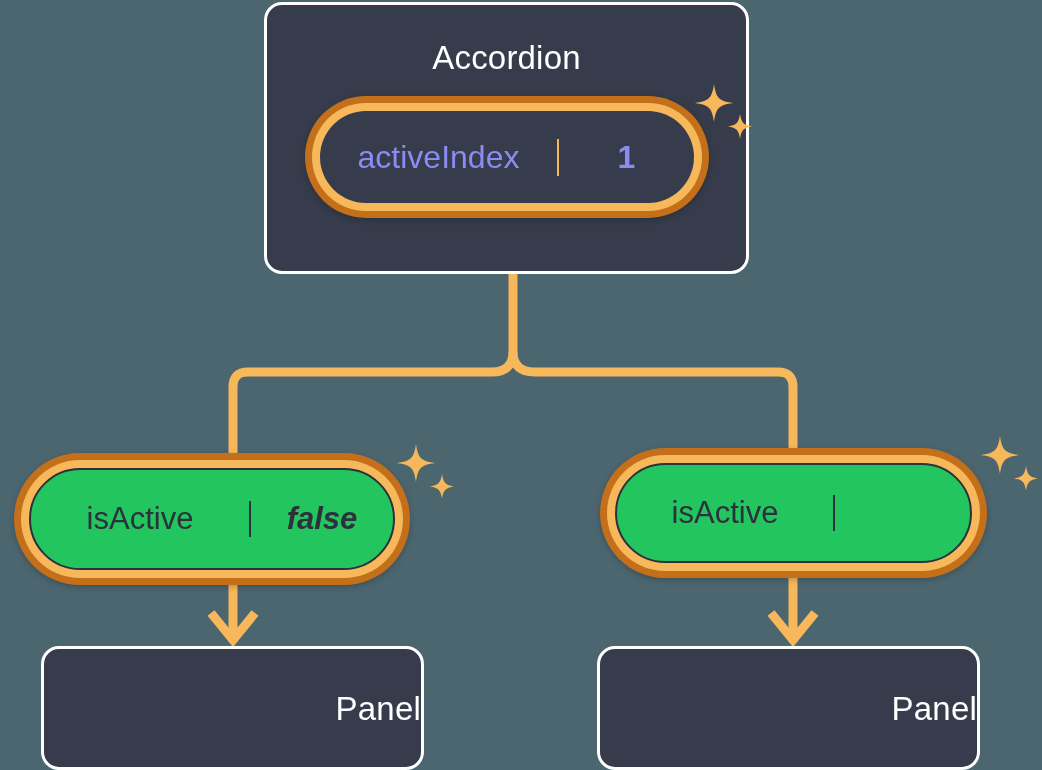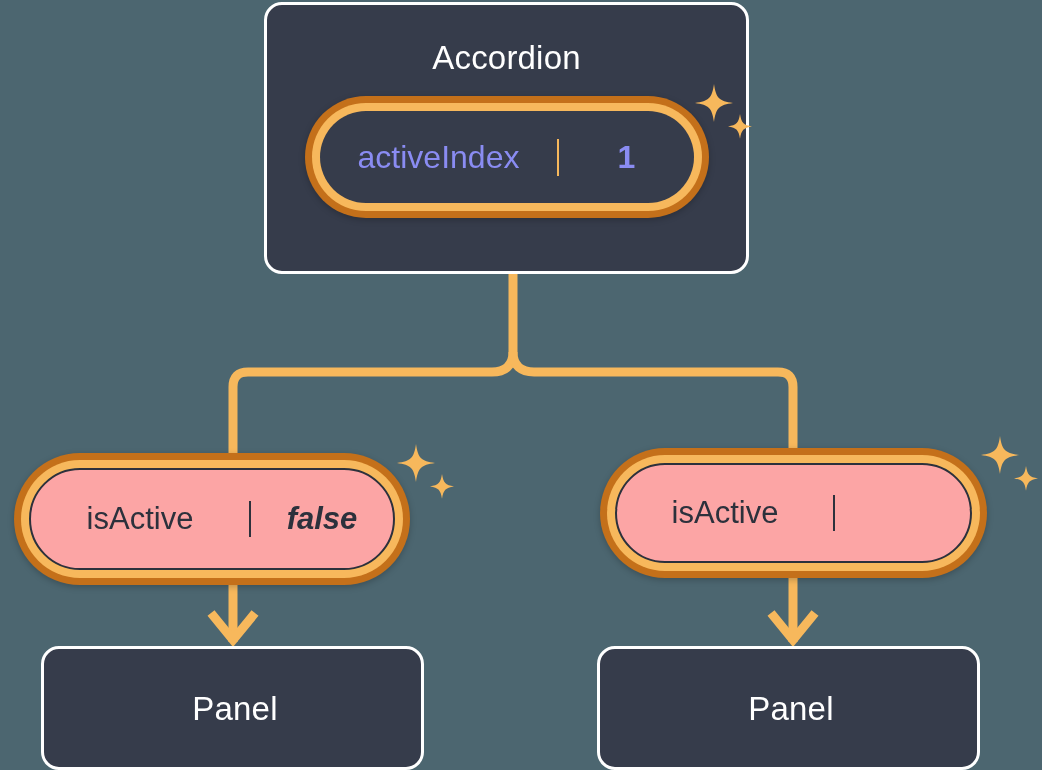--- a/index.html
+++ b/index.html
@@ -65,20 +65,21 @@
     width: 383px;
     height: 124px;
   }
   #panel-card-left  { left: 41px; }
   #panel-card-right { left: 597px; }
   .panel-card .card-title {
     position: absolute;
     left: 5px;
     right: 0;
     top: 41px;
+    text-align: right;
   }
 
   
   .pill-wrap {
     position: absolute;
     box-sizing: border-box;
     border-radius: 999px;
     
     background: #c4701a;
     padding: 7px;
@@ -128,21 +129,21 @@
   }
   #pill-active-index .pill-val {
     flex: 1 1 auto;
     color: #8a8cf2;
     font-size: 32px;
     font-weight: 700;
   }
 
   
   .pill-purple .pill-inner {
-    background: #fca5a5;
+    background: #22c55e;
     border: 2px solid #2c313c;
   }
   .pill-purple .pill-key {
     border-right: 2px solid #2c313c;
     color: #2c313c;
     font-size: 31px;
     font-weight: 400;
   }
   .pill-purple .pill-val {
     flex: 1 1 auto;

